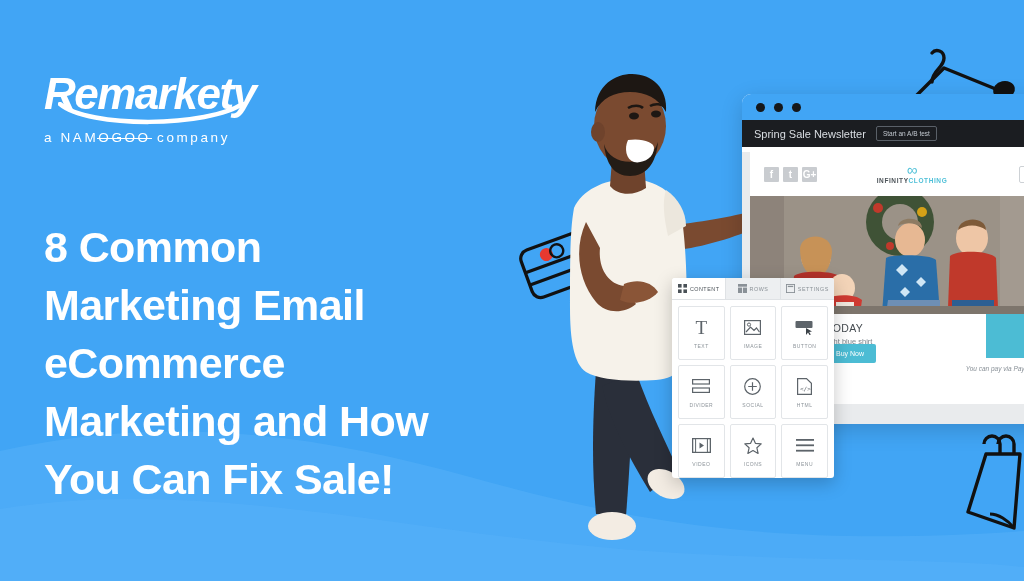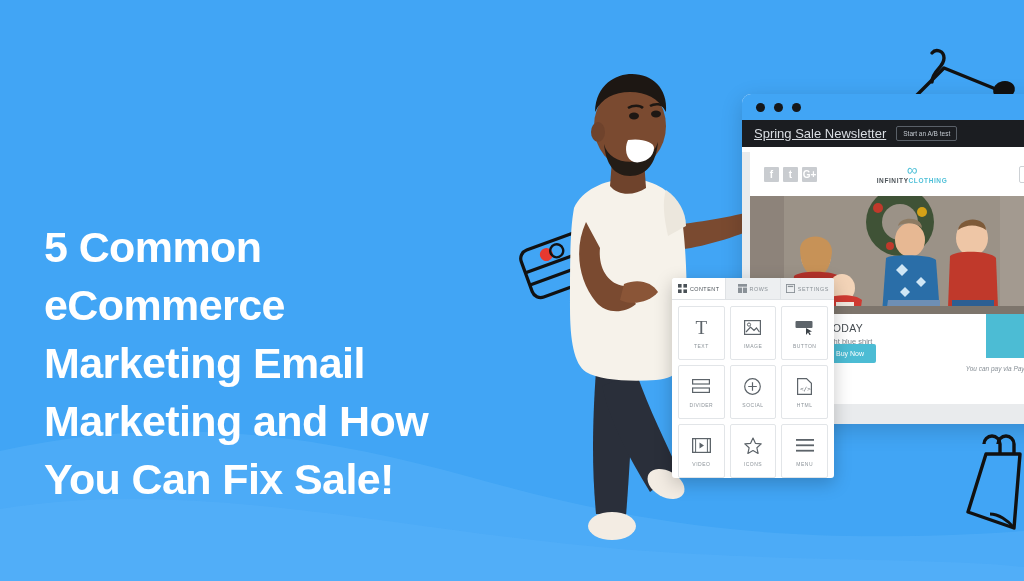--- a/index.html
+++ b/index.html
@@ -58,21 +58,21 @@
     background:#ffffff; border-radius:9px 0 0 0; overflow:hidden;
     box-shadow:0 6px 22px rgba(0,0,0,.16);
   }
   .win-chrome { height:26px; background:#41a5f5; display:flex; align-items:center; padding-left:14px; gap:9px; }
   .win-dot { width:9px; height:9px; border-radius:50%; background:#15171a; }
 
   .win-bar {
     height:27px; background:#1b1d21; display:flex; align-items:center;
     padding:0 8px 0 12px; gap:10px;
   }
-  .win-title { color:#d9dde2; font-size:13px; white-space:nowrap;text-decoration:underline; }
+  .win-title { color:#d9dde2; font-size:11px; white-space:nowrap; }
   .ab-btn {
     border:1px solid #5a6068; color:#c2c8cf; font-size:6.5px;
     padding:3px 6px; border-radius:2px; white-space:nowrap; background:transparent;
   }
 
   
   .mail { background:#e9ebed; height:100%; position:relative; }
   .mail-head {
     background:#ffffff; height:44px; display:flex; align-items:center;
     padding:0 14px; margin:5px 8px 0 8px; position:relative;
@@ -141,25 +141,36 @@
 </head>
 <body>
 
 <div class="stage">
 
   <svg class="wave" viewBox="0 0 1024 200" preserveAspectRatio="none">
     <path d="M0,70 C180,30 330,58 470,96 C620,137 760,168 1024,150 L1024,200 L0,200 Z" fill="#55b0f7" opacity="0.55"></path>
     <path d="M0,128 C200,96 400,150 620,168 C800,182 930,176 1024,186 L1024,200 L0,200 Z" fill="#58b2f8" opacity="0.45"></path>
   </svg>
 
+  <div class="logo-wrap">
+    <div class="logo-word">
+      <span class="txt">Remarkety</span>
+      <svg class="logo-swoosh" viewBox="0 0 190 26">
+        <path d="M2,2 C30,26 150,26 186,1" stroke="#ffffff" stroke-width="4.5" fill="none" stroke-linecap="round"></path>
+      </svg>
+    </div>
+    <div class="logo-sub">
+      <span>a </span><span>NAM</span><span class="strike">OGOO</span><span> company</span>
+    </div>
+  </div>
 
   <div class="headline">
-    <div>5 Common</div>
+    <div>8 Common</div>
+    <div>Marketing Email</div>
     <div>eCommerce</div>
-    <div>Marketing Email</div>
     <div>Marketing and How</div>
     <div>You Can Fix Sale!</div>
   </div>
 
   <svg class="art art-card" viewBox="0 0 96 96">
     <g transform="rotate(-20 48 48)">
       <rect x="8" y="24" width="80" height="50" rx="9" fill="none" stroke="#111" stroke-width="3.2"></rect>
       <line x1="9" y1="45" x2="87" y2="45" stroke="#111" stroke-width="3.2"></line>
       <line x1="9" y1="58" x2="87" y2="58" stroke="#111" stroke-width="3.2"></line>
       <circle cx="34" cy="35" r="6.5" fill="#e8392f"></circle>

